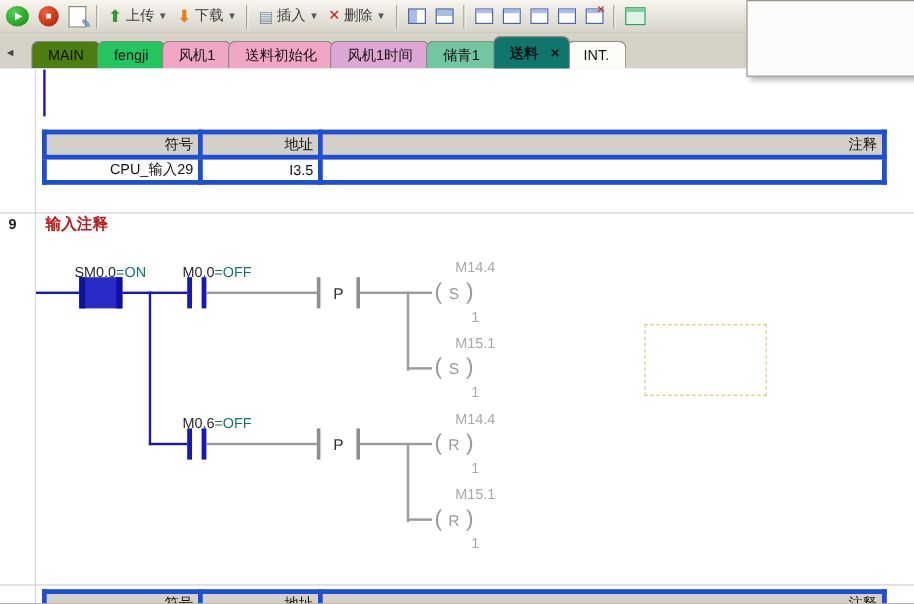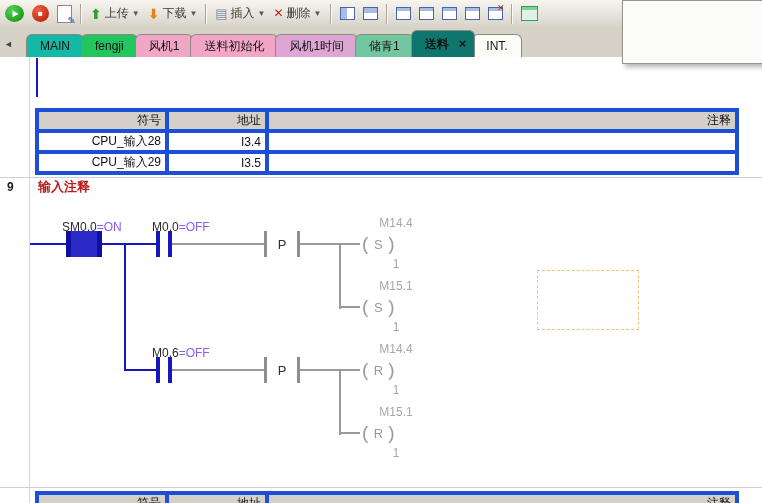--- a/index.html
+++ b/index.html
@@ -51,21 +51,21 @@
   .powered{background:#1717be;}
   .sym-table{position:absolute;left:35px;top:51px;width:700px;border-collapse:collapse;table-layout:fixed;
              font-size:12px;color:#111;}
   .sym-table th,.sym-table td{border:4px solid #1d4ed8;padding:0 4px;height:15px;font-weight:normal;
              text-align:right;overflow:hidden;white-space:nowrap;}
   .sym-table th{background:#d4d0c8;}
   .net-sep{position:absolute;left:0;right:0;height:1px;background:#cfcfcf;}
   .net-num{position:absolute;left:7px;top:123px;font-size:12px;font-weight:bold;color:#222;}
   .net-title{position:absolute;left:38px;top:121px;font-size:13px;font-weight:bold;color:#b91c1c;}
   .contact-label{position:absolute;font-size:12px;color:#2a2a2a;white-space:nowrap;}
-  .state{color:#8b5cf6;}
+  .state{color:#0f766e;}
   .contact-on{position:absolute;width:36px;height:26px;background:#2a2ac6;
               border-left:5px solid #0f0fa2;border-right:5px solid #0f0fa2;box-sizing:border-box;}
   .contact-open{position:absolute;width:16px;height:26px;}
   .contact-open::before,.contact-open::after{content:"";position:absolute;top:0;width:4px;height:26px;background:#1717be;}
   .contact-open::before{left:0}
   .contact-open::after{right:0}
   .edge-contact{position:absolute;width:36px;height:26px;display:flex;align-items:center;justify-content:center;
                 font-size:13px;color:#333;}
   .edge-contact::before,.edge-contact::after{content:"";position:absolute;top:0;width:3px;height:26px;background:#8e8e8e;}
   .edge-contact::before{left:0}
@@ -150,21 +150,21 @@
     <div class="tb-sep"></div>
 
     <div class="tb-btn">
       <span class="green-doc"></span>
     </div>
   </div>
 
   <div class="tabbar">
     <div class="tab-scroll">◄</div>
     <div class="tabs">
-      <div class="tab" style="background-color: #14b8a6;">MAIN</div>
+      <div class="tab" style="background-color: #4d7c0f;">MAIN</div>
       <div class="tab" style="background-color: #22c55e;">fengji</div>
       <div class="tab" style="background-color: rgb(242, 166, 198);">风机1</div>
       <div class="tab" style="background-color: rgb(242, 166, 198);">送料初始化</div>
       <div class="tab" style="background-color: rgb(221, 166, 212);">风机1时间</div>
       <div class="tab" style="background-color: rgb(114, 198, 160);">储青1</div>
       <div class="tab active" style="background-color: #0f766e;">
         <span>送料</span><span class="tab-close">×</span>
       </div>
       <div class="tab" style="background-color: rgb(252, 252, 248);">INT.</div>
     </div>
@@ -178,25 +178,20 @@
       <colgroup>
           <col style="width:130px">
           <col style="width:100px">
           <col style="width:470px">
         </colgroup>
       <tbody>
           <tr>
         <th>符号</th>
         <th>地址</th>
         <th>注释</th>
-      </tr>
-      <tr>
-        <td>CPU_输入28</td>
-        <td>I3.4</td>
-        <td></td>
       </tr>
       <tr>
         <td>CPU_输入29</td>
         <td>I3.5</td>
         <td></td>
       </tr>
     </tbody>
       </table>
 
     <div class="net-sep" style="top:120px"></div>

